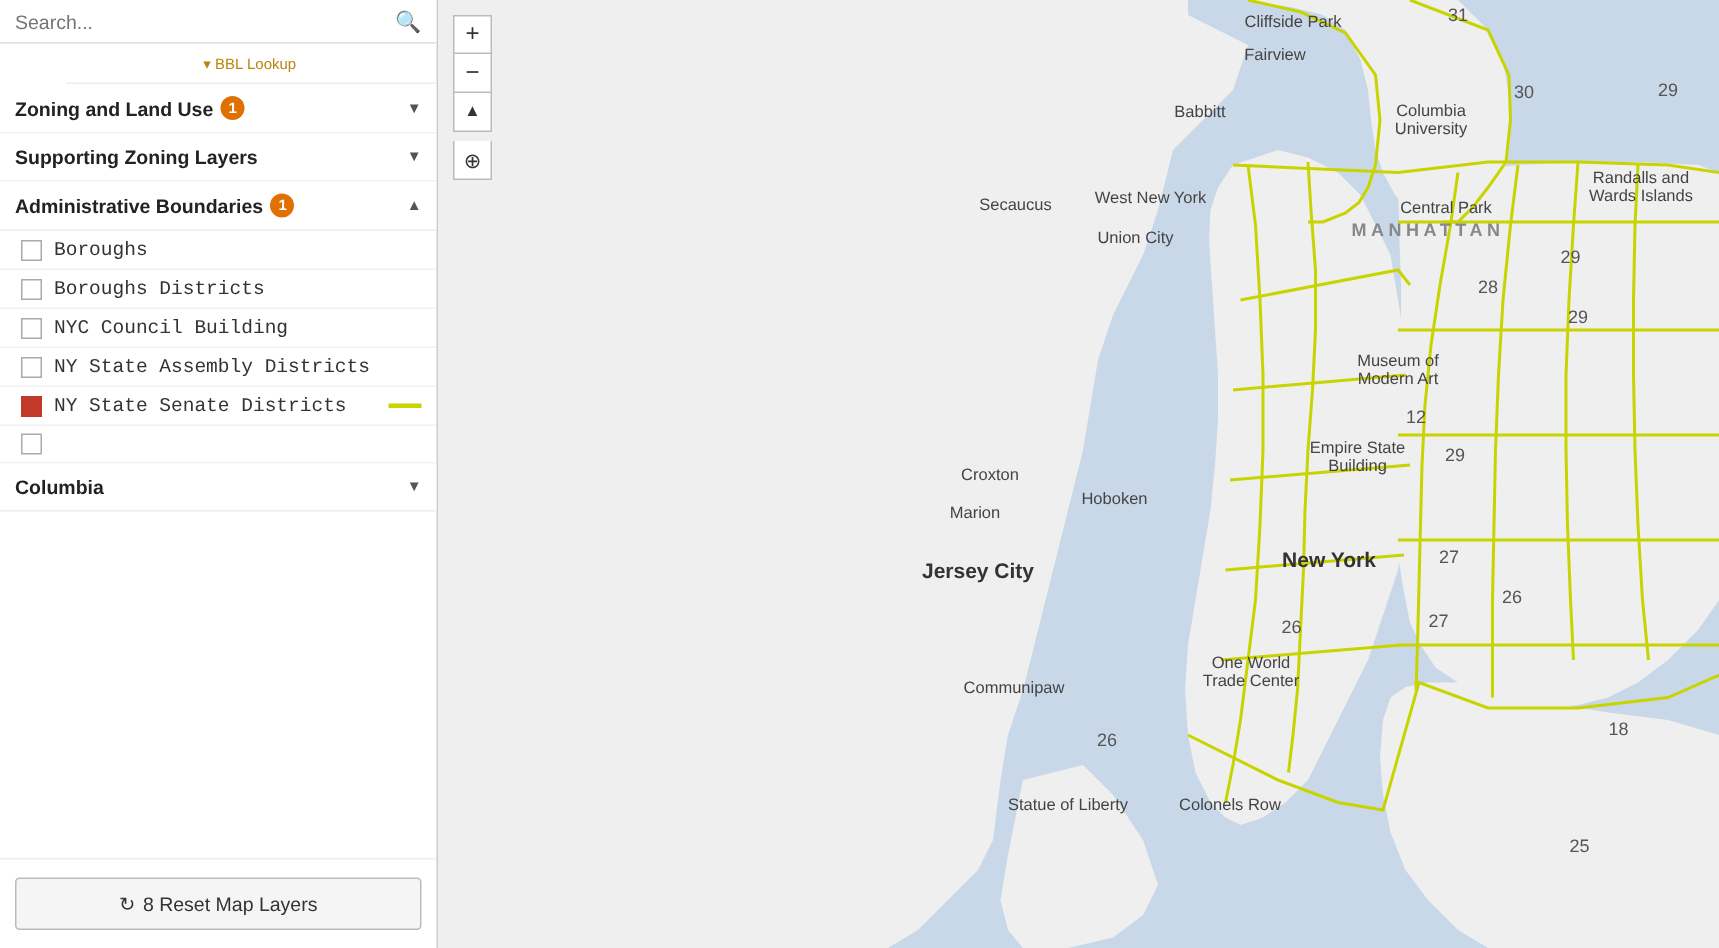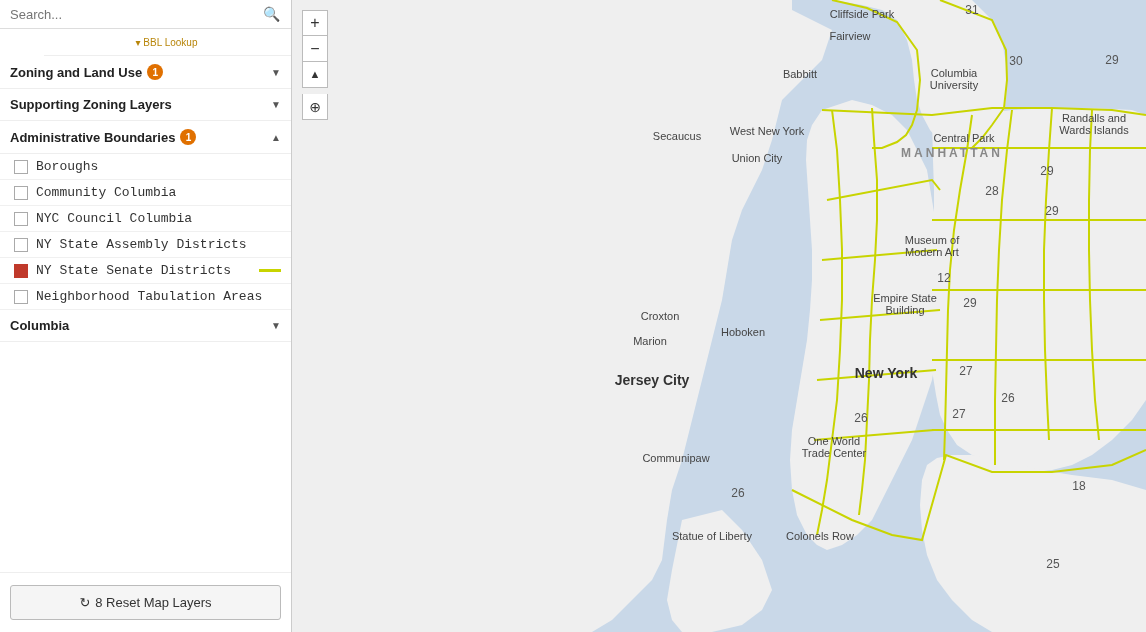--- a/index.html
+++ b/index.html
@@ -257,38 +257,37 @@
           <span class="badge">1</span>
         </div>
         <span class="chevron chevron-up"></span>
       </div>
       <div class="layer-item">
         <div class="checkbox-icon"></div>
         <span class="layer-label">Boroughs</span>
       </div>
       <div class="layer-item">
         <div class="checkbox-icon"></div>
-        <span class="layer-label">Community Columbia</span>
+        <span class="layer-label">Boroughs Districts</span>
       </div>
       <div class="layer-item">
         <div class="checkbox-icon"></div>
-        <span class="layer-label">NYC Council Columbia</span>
+        <span class="layer-label">NYC Council Building</span>
       </div>
       <div class="layer-item">
         <div class="checkbox-icon"></div>
         <span class="layer-label">NY State Assembly Districts</span>
       </div>
       <div class="layer-item">
         <div class="checkbox-icon checked"></div>
         <span class="layer-label">NY State Senate Districts</span>
         <div class="legend-line"></div>
       </div>
       <div class="layer-item">
         <div class="checkbox-icon"></div>
-        <span class="layer-label">Neighborhood Tabulation Areas</span>
       </div>
       <div class="section-header">
         <div class="section-header-left">
           <span>Columbia</span>
         </div>
         <span class="chevron chevron-down"></span>
       </div>
     </div>
 
   <div class="reset-section">

